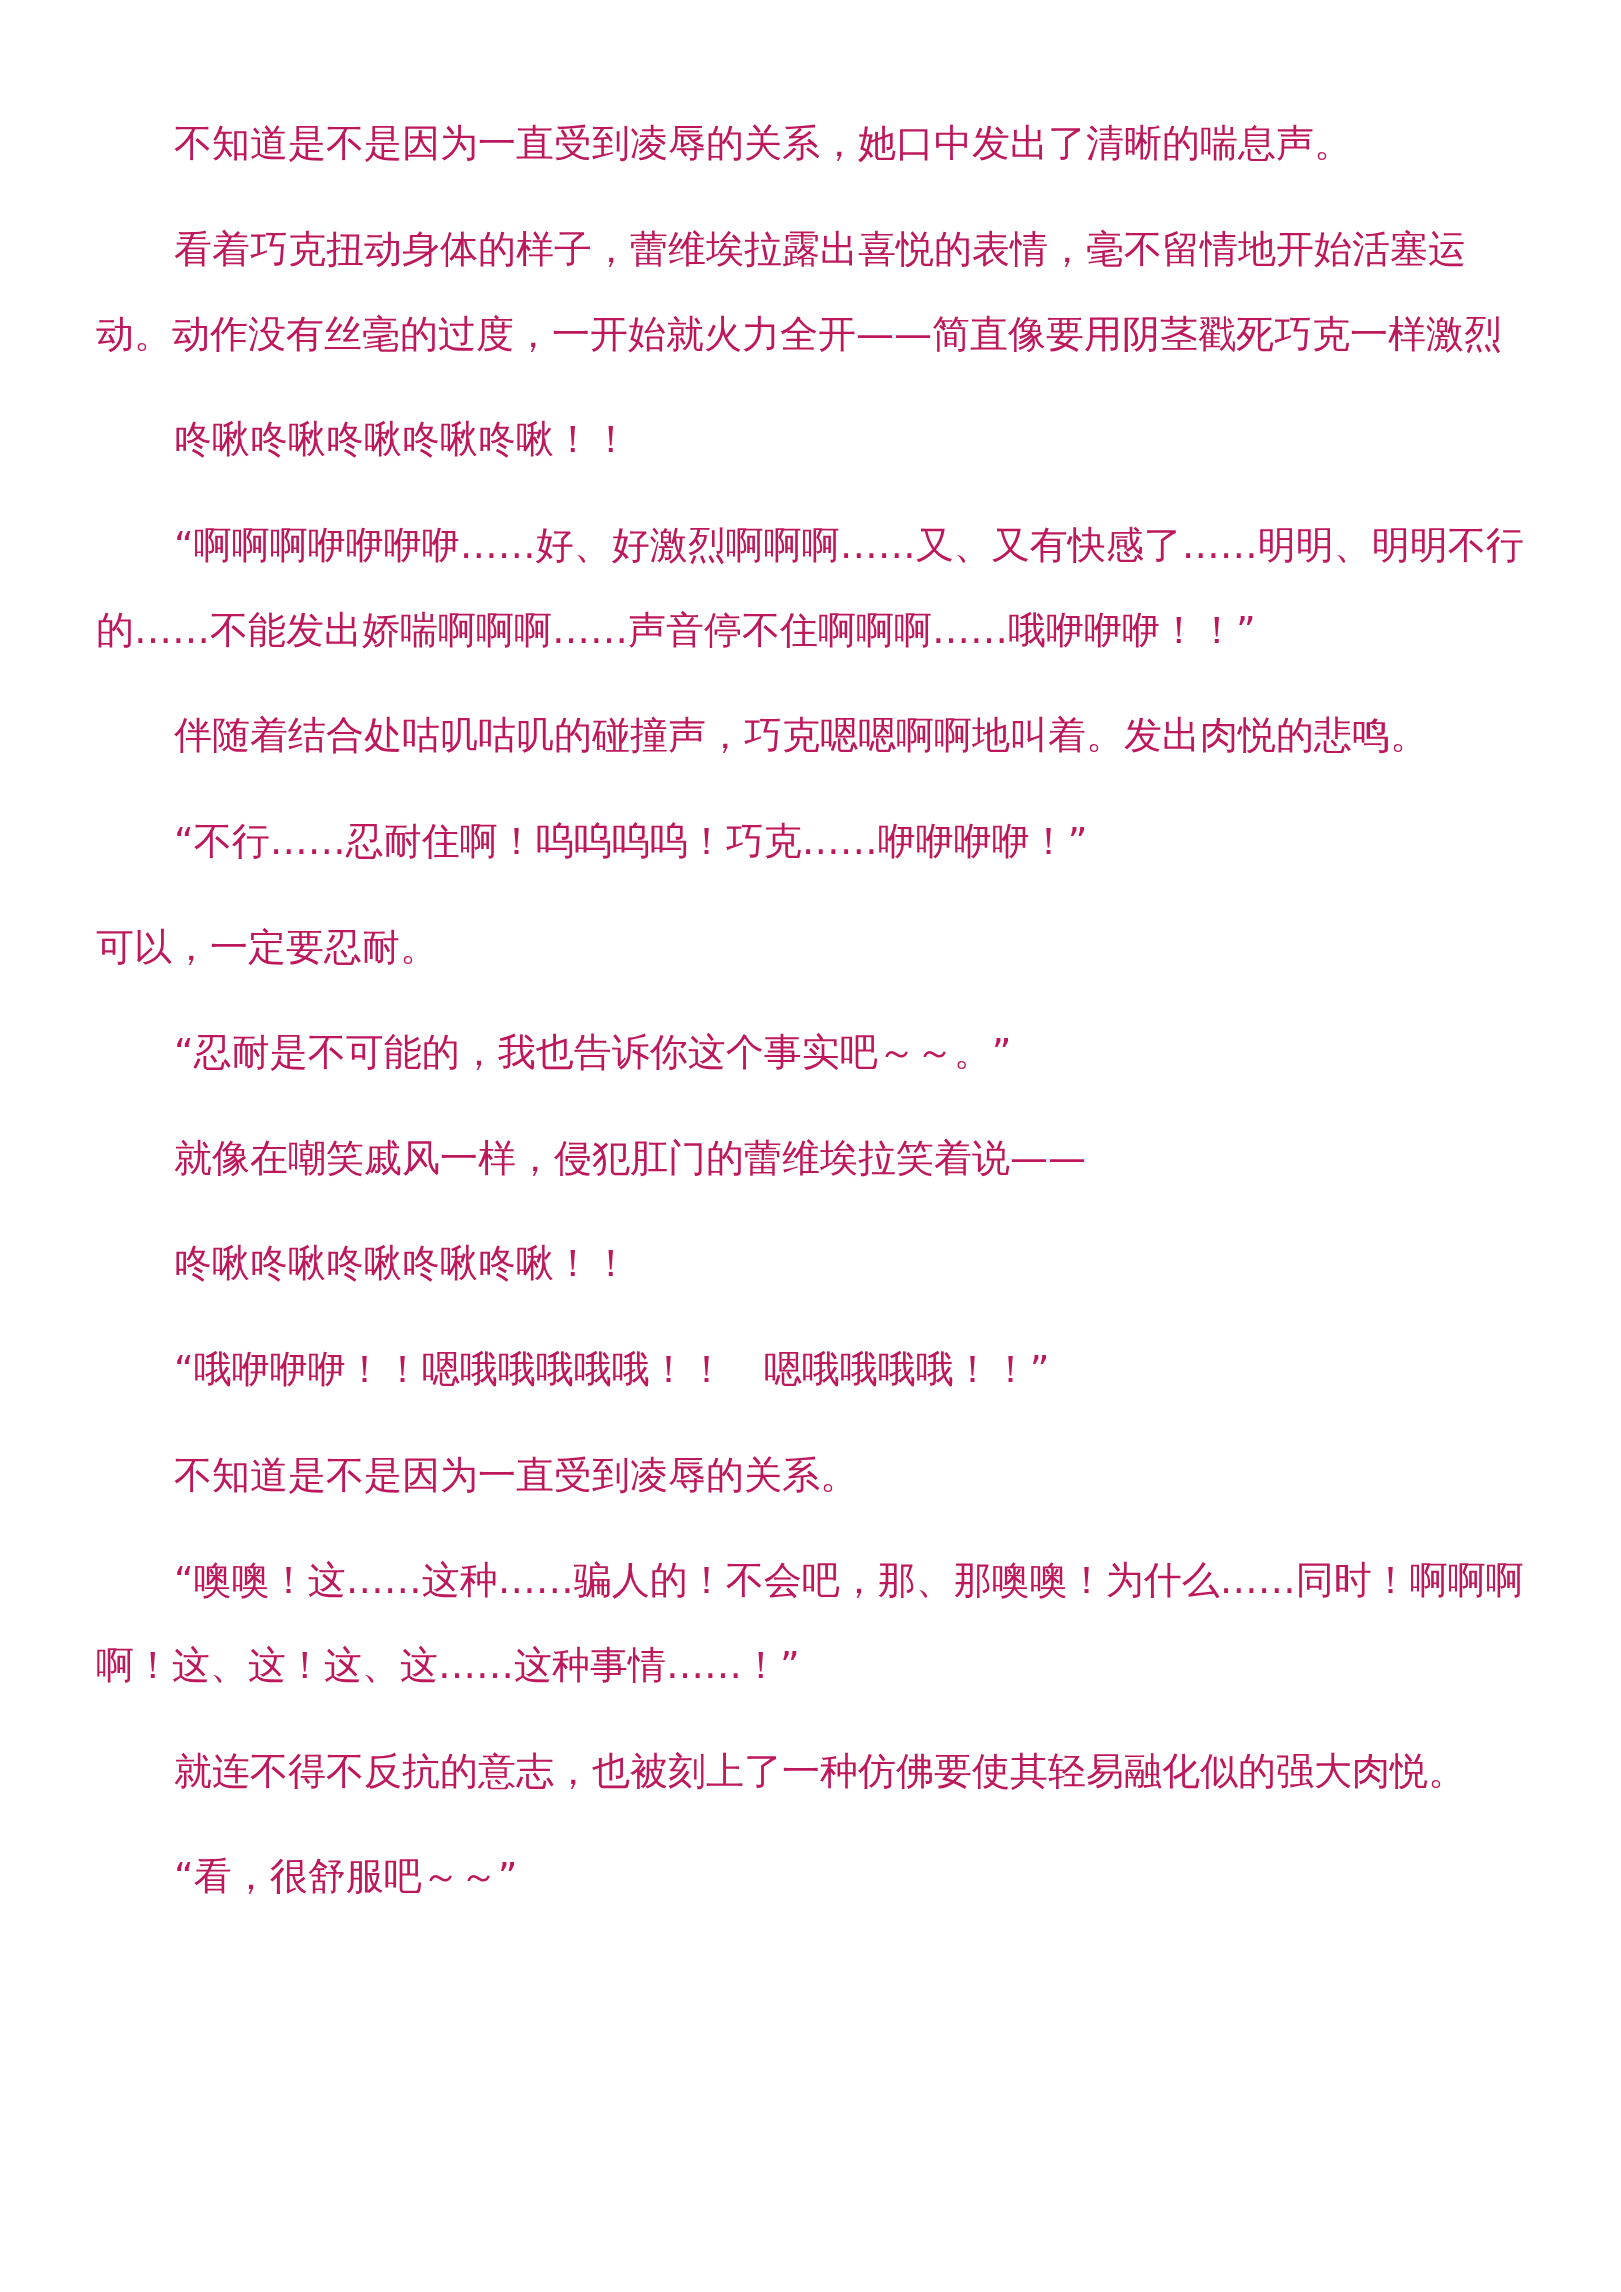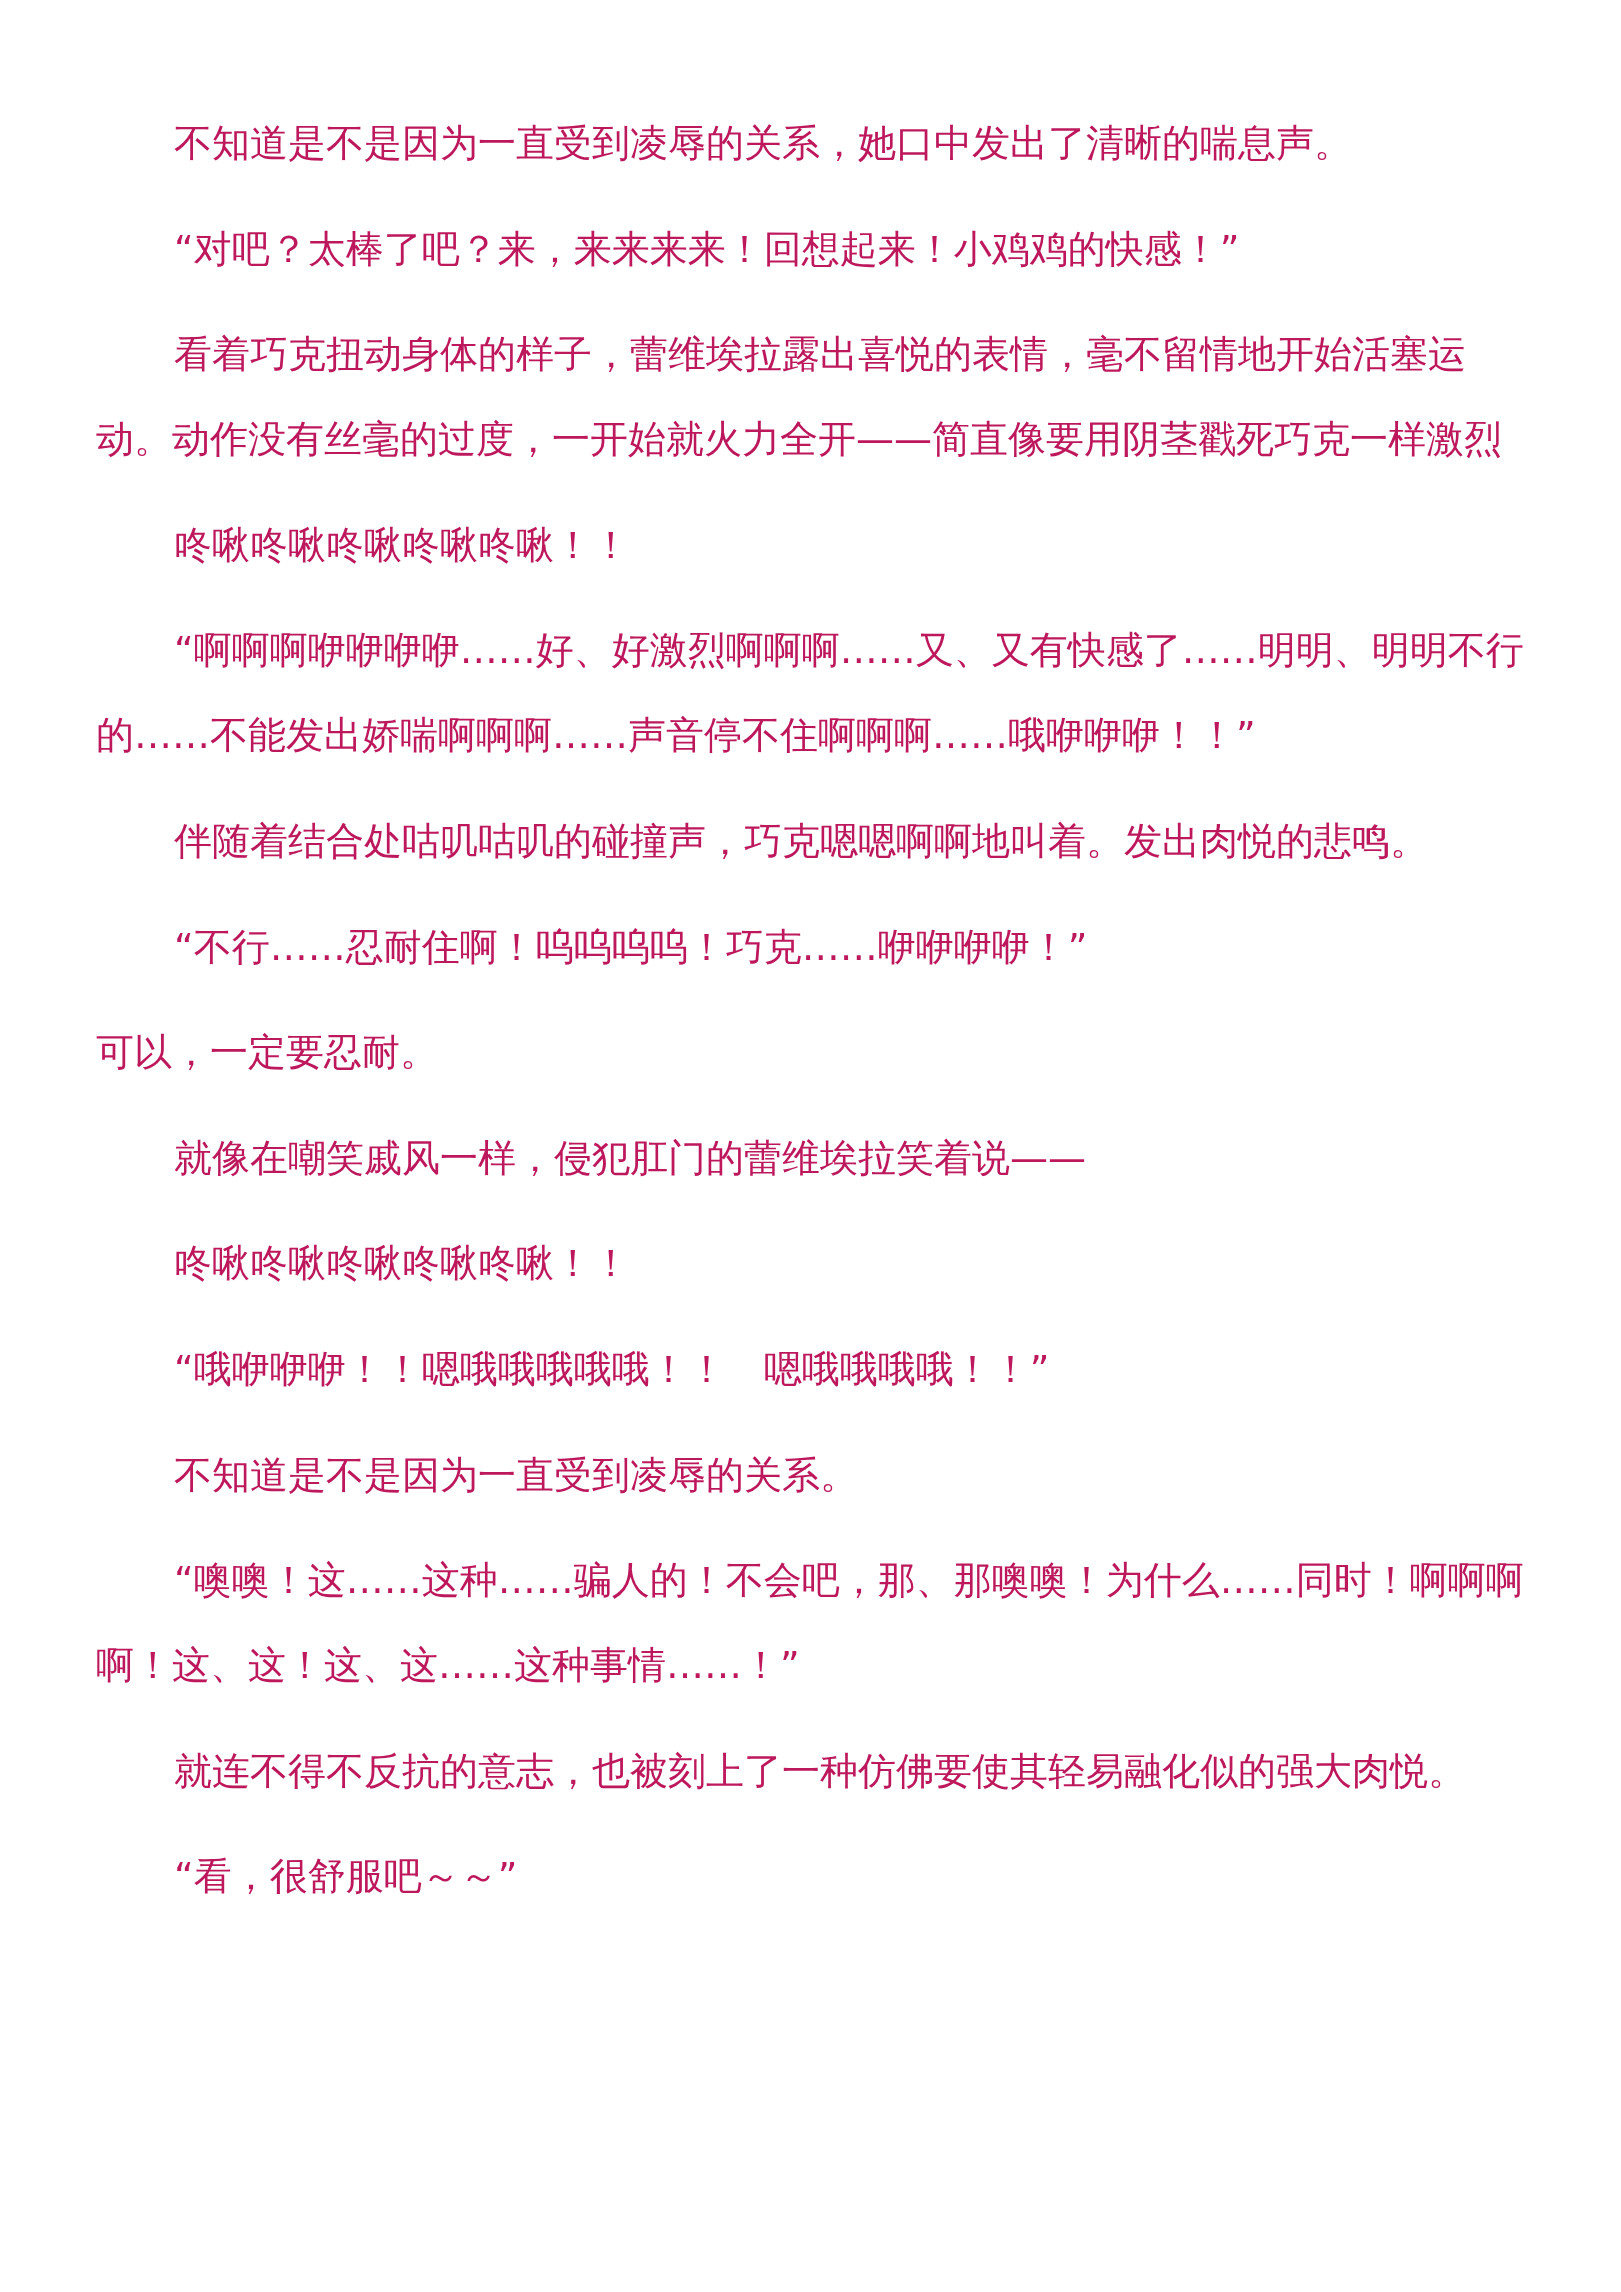--- a/index.html
+++ b/index.html
@@ -37,23 +37,20 @@
 </style>
 </head>
 <body>
 
 <div class="page">
 
   <p class="para">
     <span class="line first">不知道是不是因为一直受到凌辱的关系，她口中发出了清晰的喘息声。</span>
   </p>
 
-  <p class="para">
-    <span class="line first">“对吧？太棒了吧？来，来来来来！回想起来！小鸡鸡的快感！”</span>
-  </p>
 
   <p class="para">
     <span class="line first">看着巧克扭动身体的样子，蕾维埃拉露出喜悦的表情，毫不留情地开始活塞运</span>
     <span class="line">动。动作没有丝毫的过度，一开始就火力全开——简直像要用阴茎戳死巧克一样激烈</span>
   </p>
 
   <p class="para">
     <span class="line first">咚啾咚啾咚啾咚啾咚啾！！</span>
   </p>
 
@@ -67,20 +64,23 @@
   </p>
 
   <p class="para">
     <span class="line first">“不行……忍耐住啊！呜呜呜呜！巧克……咿咿咿咿！”</span>
   </p>
 
   <p class="para">
     <span class="line">可以，一定要忍耐。</span>
   </p>
 
+  <p class="para">
+    <span class="line first">“忍耐是不可能的，我也告诉你这个事实吧～～。”</span>
+  </p>
 
   <p class="para">
     <span class="line first">就像在嘲笑戚风一样，侵犯肛门的蕾维埃拉笑着说——</span>
   </p>
 
   <p class="para">
     <span class="line first">咚啾咚啾咚啾咚啾咚啾！！</span>
   </p>
 
   <p class="para">

